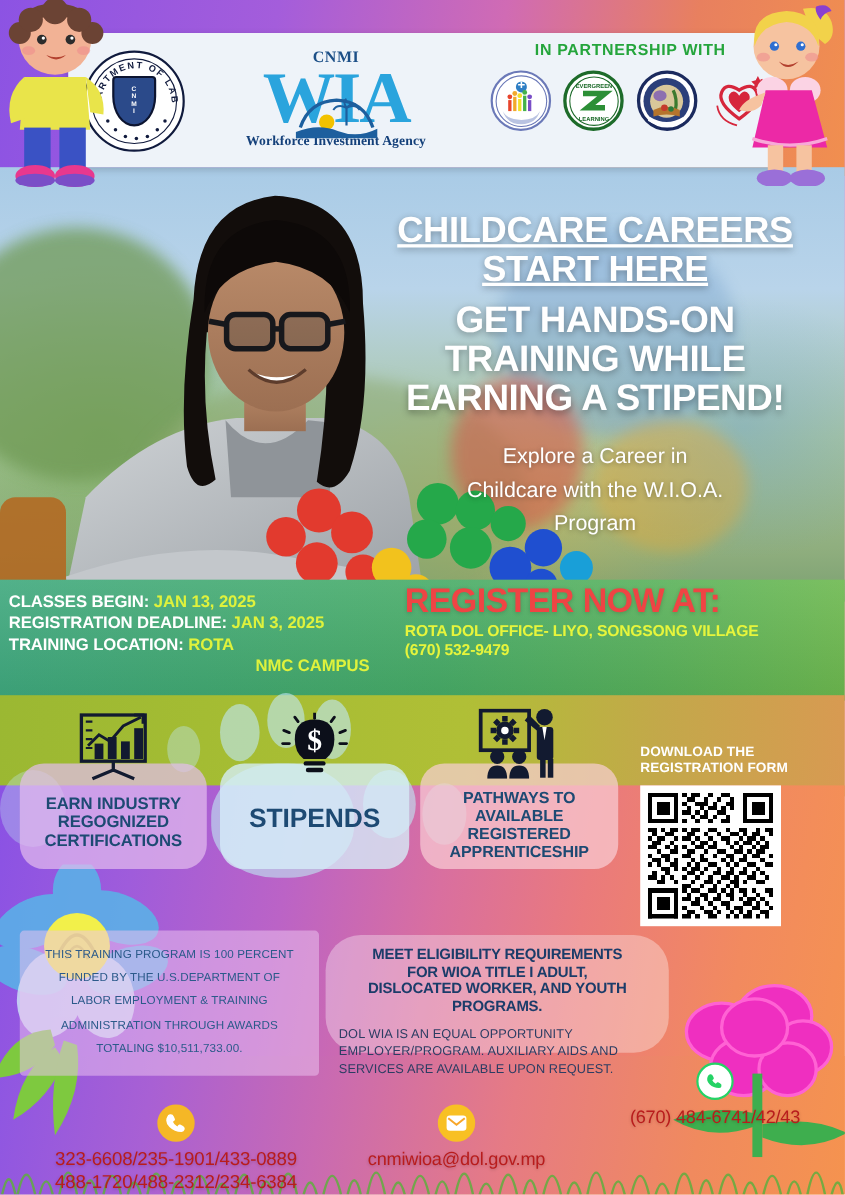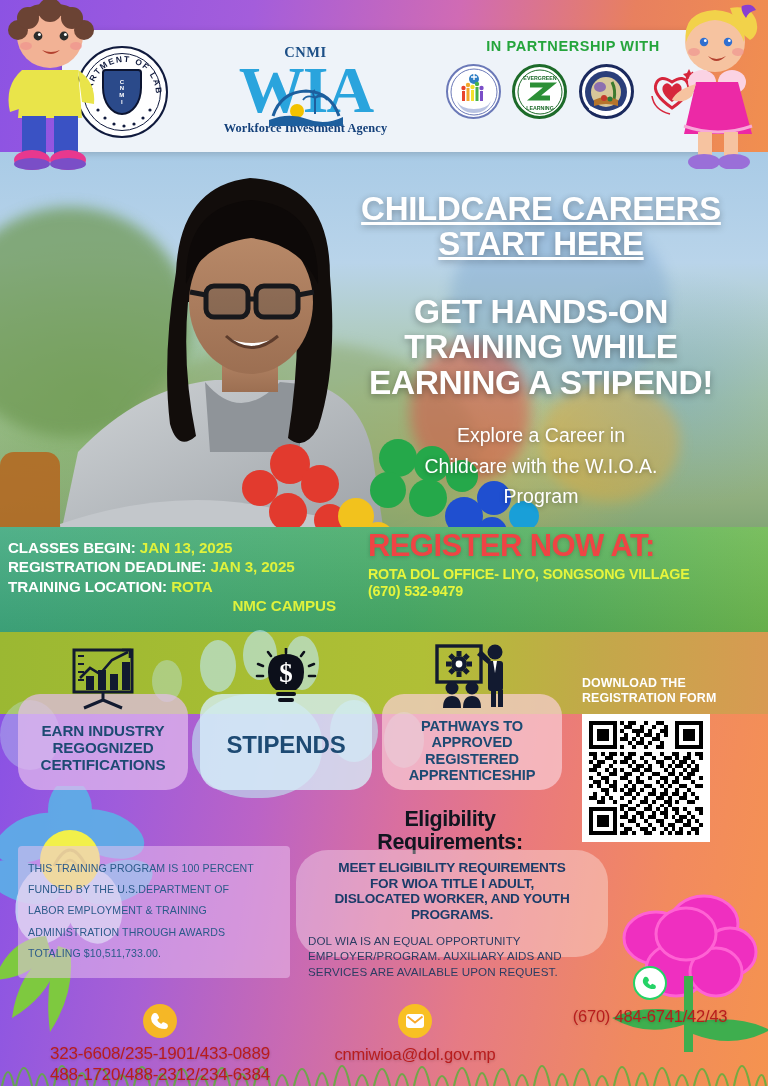--- a/index.html
+++ b/index.html
@@ -104,21 +104,21 @@
 
   
   .headline-block { position:absolute; left:326px; top:192px; width:430px; text-align:center; }
   .h1 {
     color:#fff; font-weight:bold; font-size:33px; line-height:1.06; letter-spacing:-0.3px;
     text-shadow:0 2px 7px rgba(0,0,0,.32);
     text-decoration:underline;
   }
   .h2 {
     color:#fff; font-weight:bold; font-size:33.5px; line-height:1.06; letter-spacing:-0.4px;
-    margin-top:32px; text-shadow:0 2px 7px rgba(0,0,0,.34);
+    margin-top:12px; text-shadow:0 2px 7px rgba(0,0,0,.34);
   }
   .sub {
     color:#fff; font-size:19.5px; line-height:1.55; margin-top:20px; font-weight:400;
     text-shadow:0 1px 5px rgba(0,0,0,.34);
   }
 
   
   .classinfo { position:absolute; left:8px; top:538px; width:350px; }
   .ci-line { font-size:15.2px; font-weight:bold; color:#fff; line-height:1.28; letter-spacing:-.1px; }
   .ci-val { color:#dff23c; }
@@ -166,21 +166,21 @@
     font-size:13.6px; font-weight:bold; color:#1b3c69; text-align:center; line-height:1.15; letter-spacing:-.2px;
   }
   .elig-note {
     font-size:11.6px; color:#2c3d63; line-height:1.38; margin-top:10px; letter-spacing:.1px;
   }
 
   
   .fund-card {
     position:absolute; left:18px; top:846px; width:272px; height:132px;
     background:rgba(236,196,240,.52); border-radius:4px;
-    padding:12px 10px 0; text-align:left;
+    padding:12px 10px 0; text-align:center;
   }
   .fund-text { font-size:10.6px; color:#2b5a8a; line-height:2.0; letter-spacing:.1px; }
 
   
   .fitem { position:absolute; text-align:center; }
   .fcircle {
     width:34px; height:34px; border-radius:50%; margin:0 auto 6px;
     display:flex; align-items:center; justify-content:center;
   }
   .fcircle.phone { background:#f5b726; }
@@ -613,21 +613,21 @@
         <g fill="#121a30">
           <circle cx="19" cy="44" r="6.5"></circle>
           <path d="M10 64 Q10 52 19 52 Q28 52 28 64 Z"></path>
           <circle cx="39" cy="44" r="6.5"></circle>
           <path d="M30 64 Q30 52 39 52 Q48 52 48 64 Z"></path>
         </g>
       </svg>
     </div>
     <div class="feat-label">
       <div>PATHWAYS TO</div>
-      <div>APPROVED</div>
+      <div>AVAILABLE</div>
       <div>REGISTERED</div>
       <div>APPRENTICESHIP</div>
     </div>
   </div>
 
   <div class="qr-wrap">
     <div class="qr-title">
       <div>DOWNLOAD THE</div>
       <div>REGISTRATION FORM</div>
     </div>
@@ -854,24 +854,20 @@
             <rect x="18" y="28" width="1" height="1"></rect>
           <rect x="20" y="28" width="1" height="1"></rect>
             <rect x="22" y="28" width="2" height="1"></rect>
             <rect x="25" y="28" width="1" height="1"></rect>
             <rect x="27" y="28" width="1" height="1"></rect>
         </g>
       </svg>
     </div>
   </div>
 
-  <div class="elig-title">
-    <div>Eligibility</div>
-    <div>Requirements:</div>
-  </div>
   <div class="elig-card">
     <div class="elig-main">
       <div>MEET ELIGIBILITY REQUIREMENTS</div>
       <div>FOR WIOA TITLE I ADULT,</div>
       <div>DISLOCATED WORKER, AND YOUTH</div>
       <div>PROGRAMS.</div>
     </div>
     <div class="elig-note">DOL WIA IS AN EQUAL OPPORTUNITY EMPLOYER/PROGRAM. AUXILIARY AIDS AND SERVICES ARE AVAILABLE UPON REQUEST.</div>
   </div>
 

